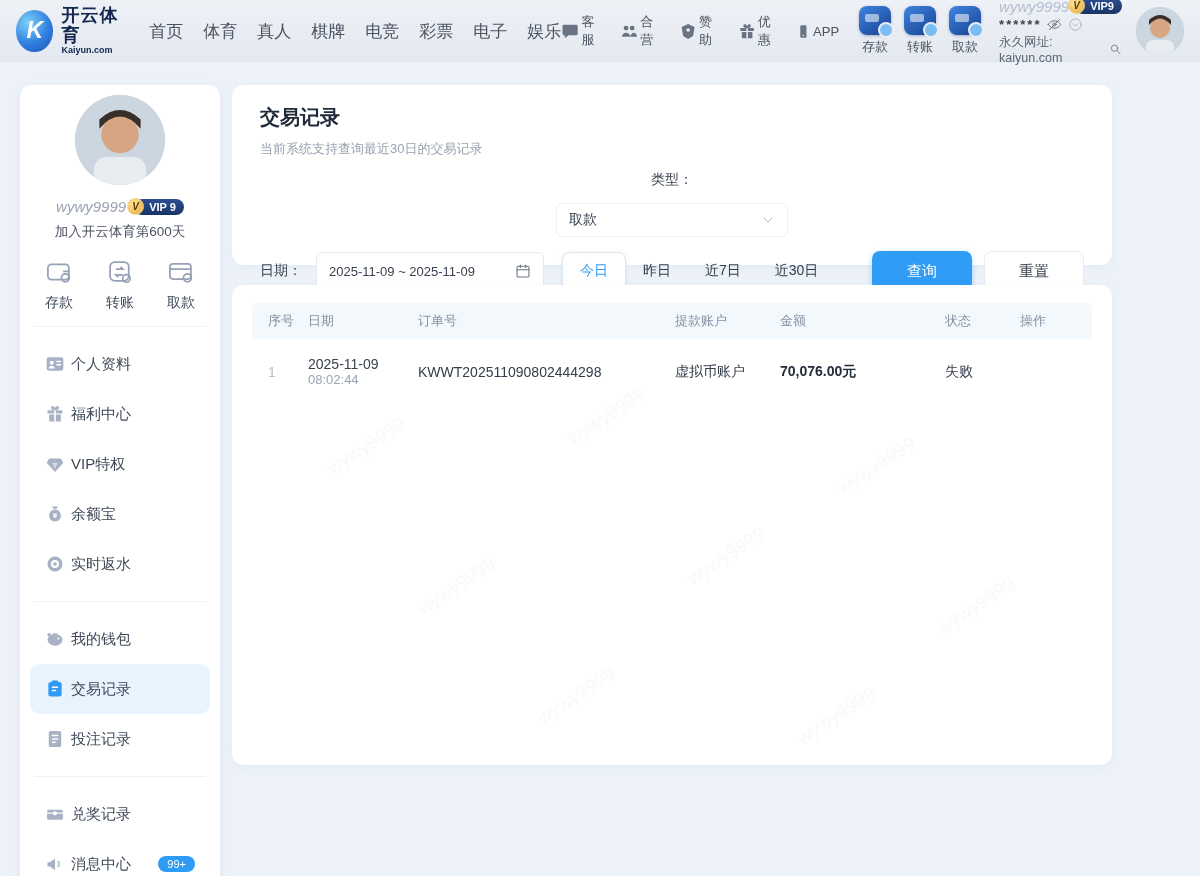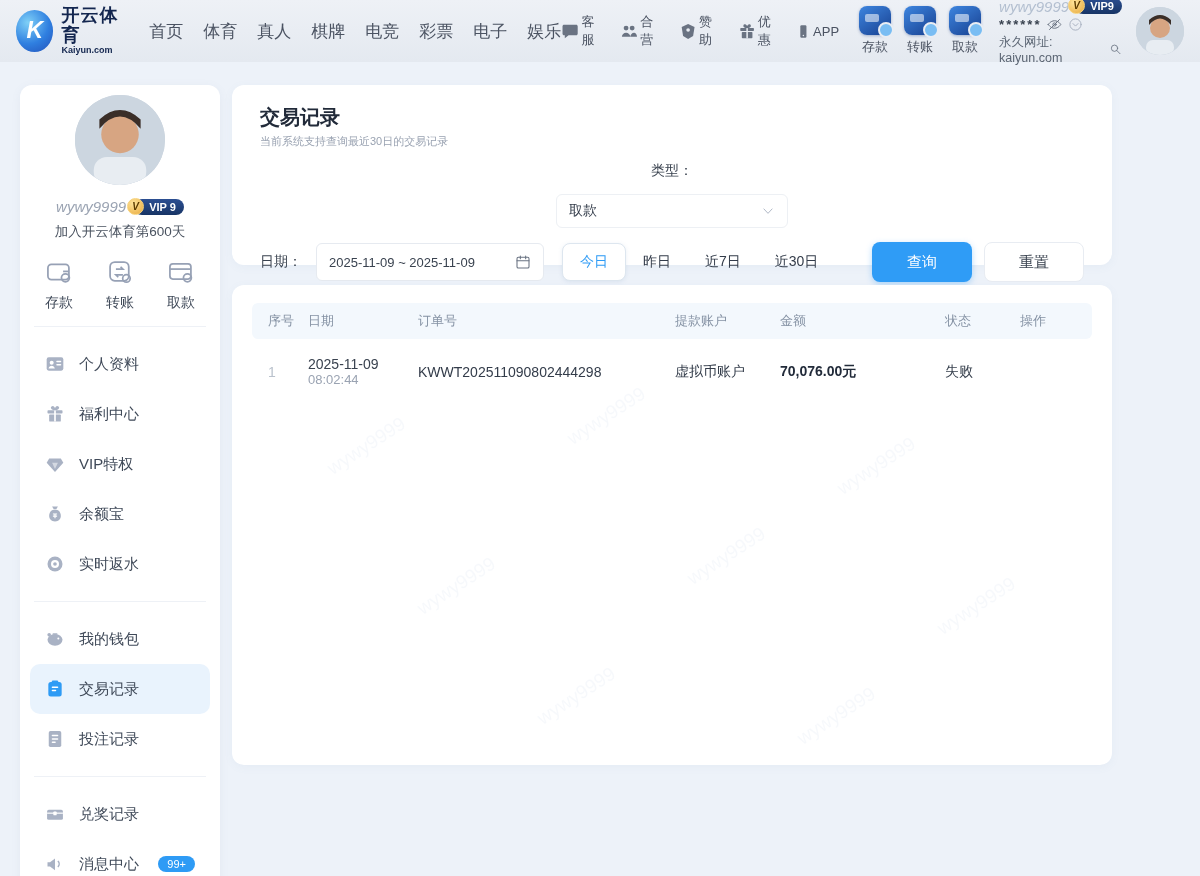--- a/index.html
+++ b/index.html
@@ -77,36 +77,36 @@
   .profile { text-align:center; padding-top:10px; }
   .p-name-row { margin-top:13px; display:flex; justify-content:center; align-items:center; gap:8px; }
   .p-name { font-size:15px; color:#9aa3b2; font-style:italic; }
   .p-joined { margin-top:8px; font-size:13.5px; color:#49525f; }
   .quick-actions { display:flex; justify-content:space-between; padding:17px 24px 14px; }
   .qa-item { display:flex; flex-direction:column; align-items:center; gap:8px; font-size:14px; color:#3f4958; cursor:pointer; }
   .qa-item svg { width:30px; height:28px; stroke:#97a1b5; fill:none; stroke-width:1.5; }
   .sb-divider { height:1px; background:#eef1f6; margin:0 14px; }
   .menu-group { padding:12px 10px; }
   .menu-item {
-    display:flex; align-items:center; gap:14px; height:50px; padding:0 15px;
+    display:flex; align-items:center; gap:6px; height:50px; padding:0 15px;
     border-radius:10px; font-size:15px; color:#3f4958; cursor:pointer;
   }
   .menu-item svg { width:20px; height:20px; fill:#a9b2c4; flex:none; }
   .menu-item.active { background:#e9f3fd; }
   .menu-item.active svg { fill:#2e9bf5; }
   .msg-badge { margin-left:auto; background:#2e9bf5; color:#fff; font-size:11px; padding:2px 9px; border-radius:9px; }
 
   
   .filter-card {
     position:absolute; left:232px; top:85px; width:880px; height:180px;
     background:#fff; border-radius:12px; padding:19px 28px;
     box-shadow:0 2px 10px rgba(110,130,170,.06);
   }
   .page-title { font-size:20px; font-weight:bold; color:#212a39; }
-  .page-subtitle { margin-top:3px; font-size:11px; color:#99a2b1; }
+  .page-subtitle { margin-top:9px; font-size:13px; color:#99a2b1; }
   .row-type { margin-top:13px; display:flex; align-items:center; gap:14px; font-size:14px;flex-direction:column; }
   .field-label { color:#39424f; white-space:nowrap; }
   .select-box {
     width:232px; height:34px; border:1px solid #edf0f4; border-radius:6px;
     display:flex; align-items:center; justify-content:space-between;
     padding:0 12px; font-size:14px; color:#333c4a; background:#fff; cursor:pointer;
   }
   .select-box svg { width:14px; height:14px; }
   .row-date { margin-top:15px; display:flex; align-items:center; gap:14px; font-size:14px; position:relative; }
   .date-box {

